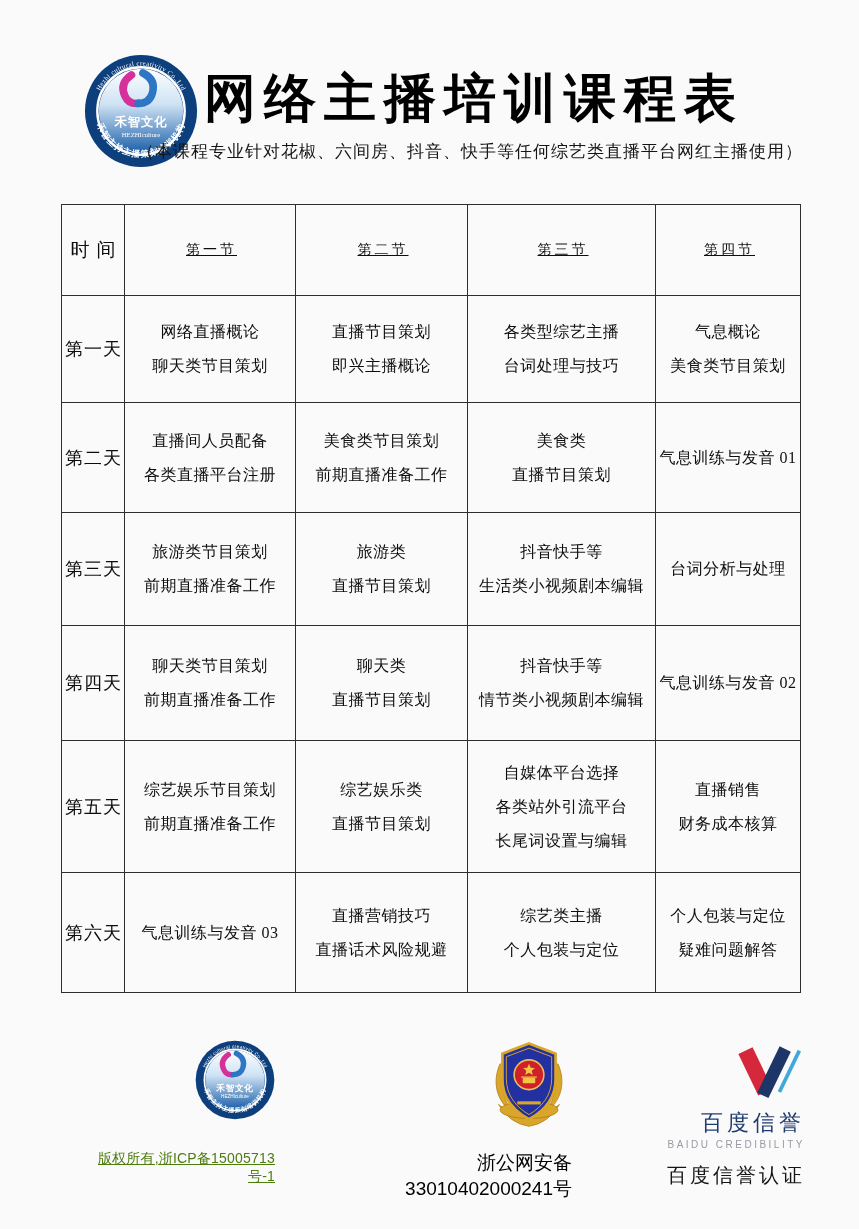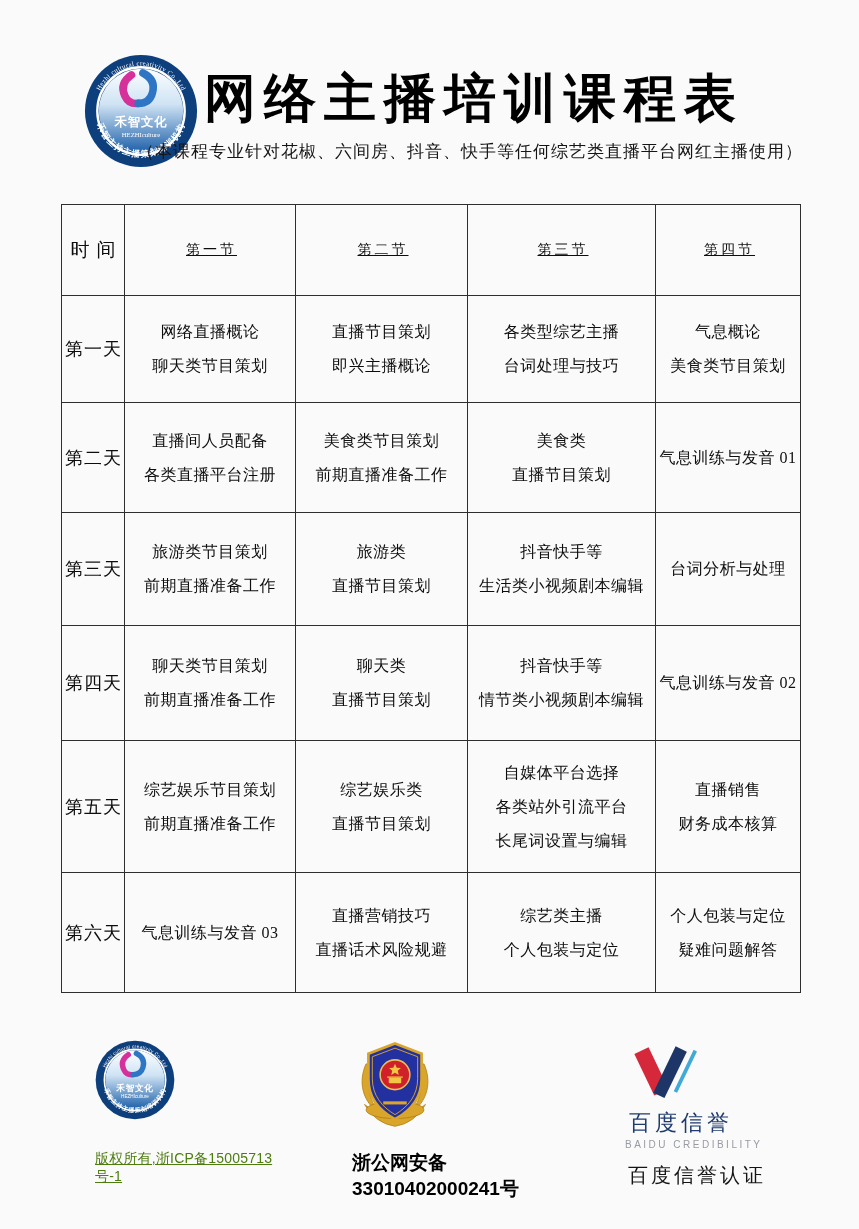--- a/index.html
+++ b/index.html
@@ -27,27 +27,27 @@
   }
   .col-time{width:63px;} .col-s1{width:171px;} .col-s2{width:172px;} .col-s3{width:188px;} .col-s4{width:145px;}
   tr.r0{height:91px;} tr.r1{height:107px;} tr.r2{height:110px;}
   tr.r3{height:113px;} tr.r4{height:115px;} tr.r5{height:132px;} tr.r6{height:120px;}
   th.time-h{font-size:19px;letter-spacing:7px;text-indent:7px;}
   th.session-h{font-size:14px;letter-spacing:3px;text-indent:3px;text-decoration:underline;}
   td.day{font-size:18px;letter-spacing:1px;text-indent:1px;}
   td.course{font-size:16px;}
   td.course .cell-line{line-height:34px;letter-spacing:0.5px;}
   
-  .footer-col{position:absolute;text-align:left;font-family:"Liberation Sans",sans-serif;}
+  .footer-col{position:absolute;text-align:right;font-family:"Liberation Sans",sans-serif;}
   .footer-left{left:95px;top:1040px;width:180px;}
   .badge-sm{width:80px;height:80px;}
   .copyright{margin-top:26px;font-size:14px;color:#4d7c0f;letter-spacing:0.2px;text-decoration:underline;}
   .footer-center{left:352px;top:1034px;width:220px;}
   .police-badge{width:86px;height:94px;}
-  .police-text{margin-top:18px;font-size:19px;font-weight:bold;color:#000;}
+  .police-text{margin-top:18px;font-size:19px;font-weight:normal;color:#000;}
   .footer-right{left:625px;top:1044px;width:180px;}
   .baidu-v{width:76px;height:58px;}
   .baidu-title{margin-top:2px;font-size:22px;color:#1e3a6e;letter-spacing:4px;text-indent:4px;}
   .baidu-sub{margin-top:1px;font-size:10px;color:#989aa4;letter-spacing:2.5px;}
   .baidu-cert{margin-top:12px;font-size:20px;color:#141414;letter-spacing:3px;text-indent:3px;}
   .hidden-defs{position:absolute;width:0;height:0;overflow:hidden;}
 </style>
 </head>
 <body>
 

